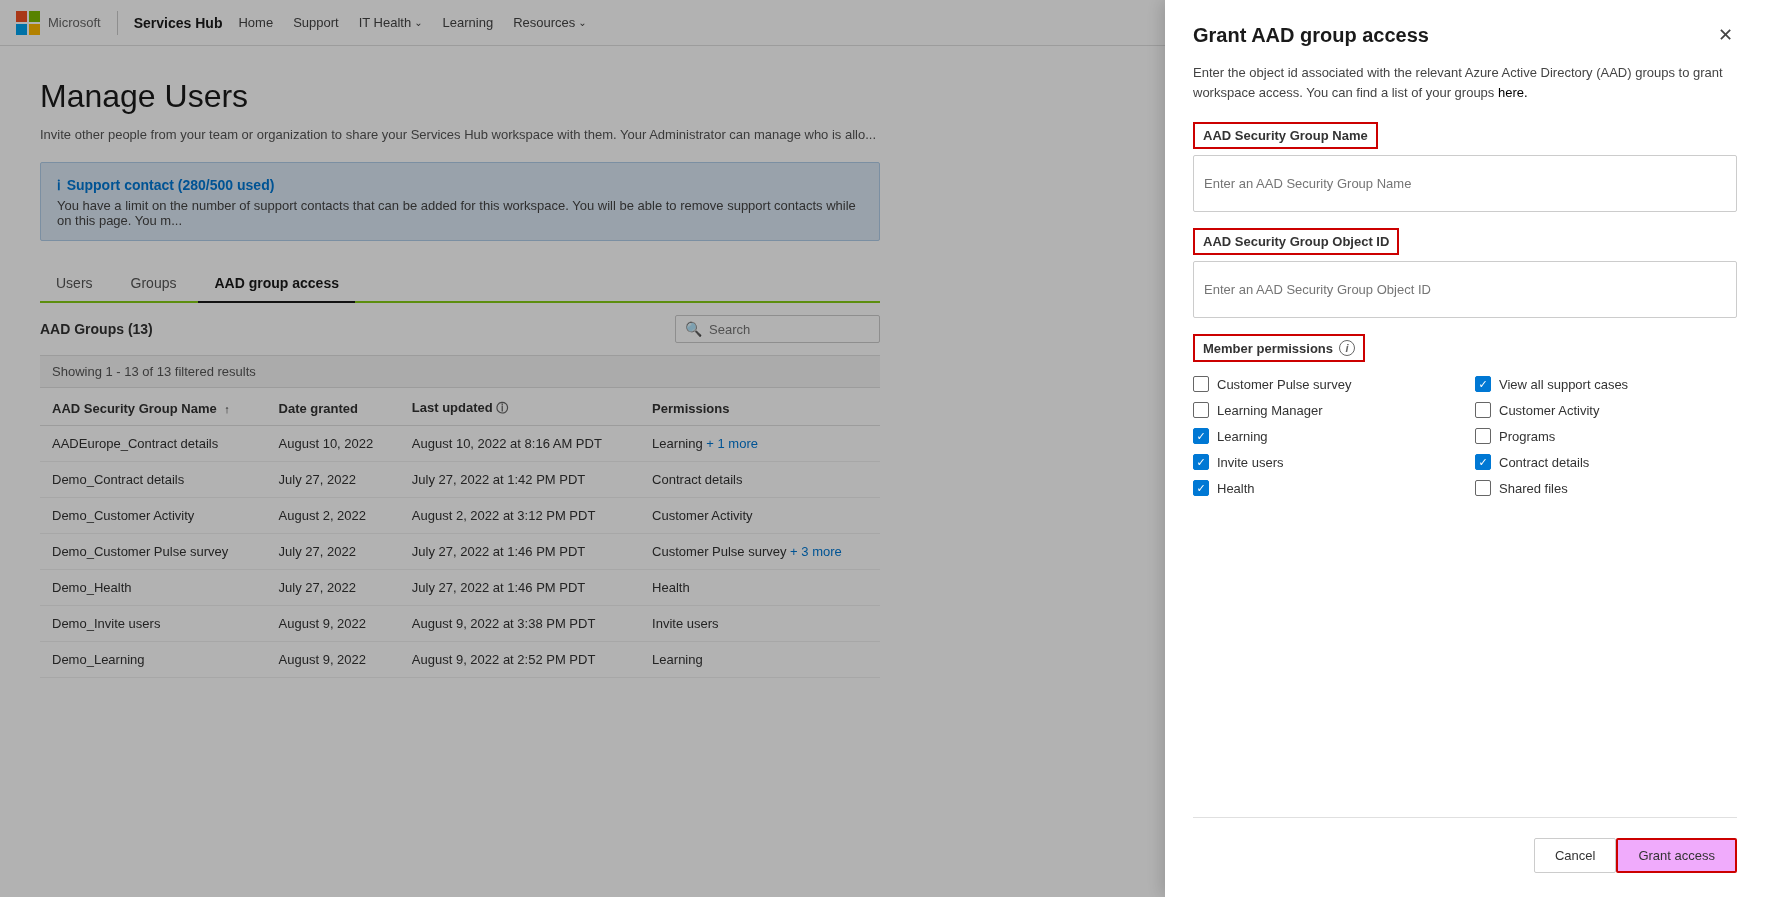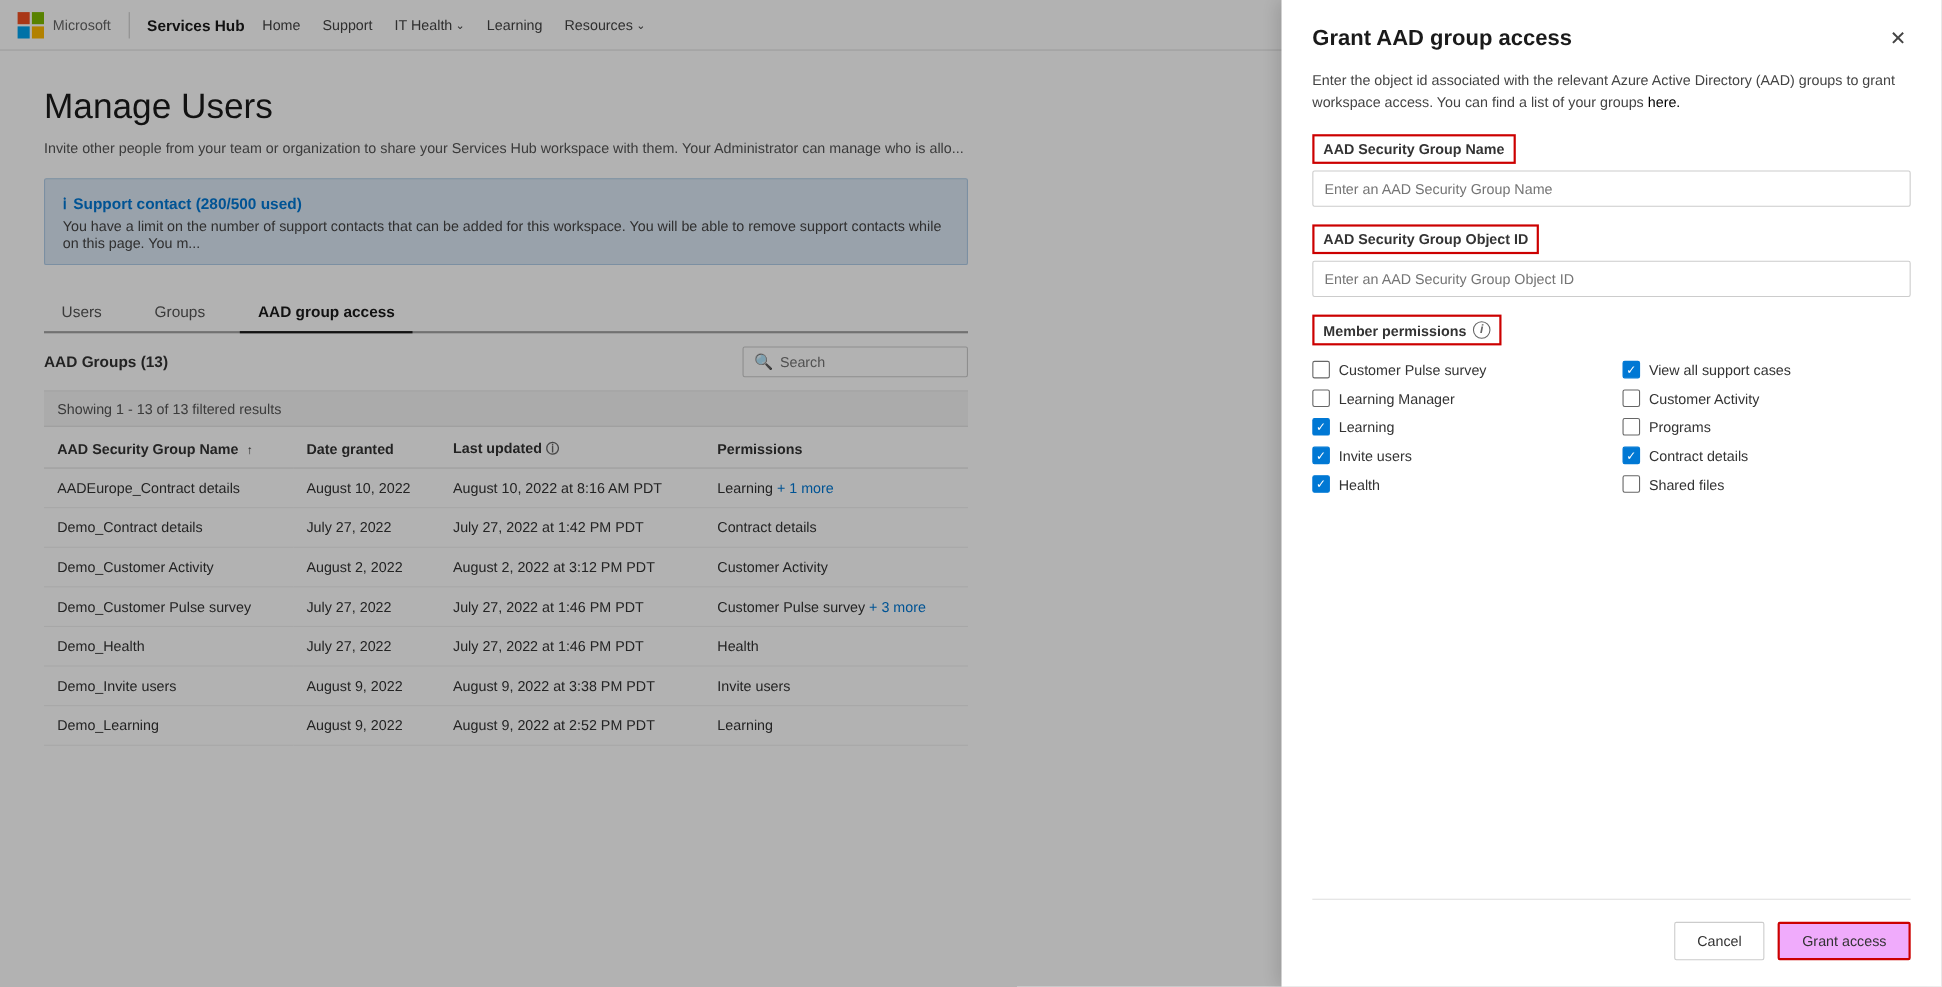--- a/index.html
+++ b/index.html
@@ -78,22 +78,22 @@
       gap: 6px;
     }
     .info-banner-text {
       font-size: 13px;
       color: #444;
     }
 
     
     .tabs {
       display: flex;
-      gap: 16px;
-      border-bottom: 2px solid #a3a3a3;
+      gap: 6px;
+      border-bottom: 2px solid #84cc16;
       margin-bottom: 0;
       text-align: right;
     }
     .tab {
       padding: 10px 16px;
       font-size: 14px;
       color: #555;
       cursor: pointer;
       border-bottom: 2px solid transparent;
       margin-bottom: -2px;
@@ -213,21 +213,21 @@
       padding: 4px 8px;
       display: inline-block;
       font-size: 13px;
       font-weight: 600;
       margin-bottom: 6px;
     }
     .field-input {
       width: 100%;
       border: 1px solid #ccc;
       border-radius: 2px;
-      padding: 8px 10px;
+      padding: 20px 10px;
       font-size: 13px;
       color: #333;
       outline: none;
     }
 
     
     .permissions-section { margin-bottom: 20px; }
     .perm-label-box {
       border: 2px solid #c00;
       padding: 4px 8px;
@@ -270,21 +270,21 @@
       content: '✓';
       color: #fff;
       font-size: 11px;
     }
 
     
     .panel-footer {
       margin-top: auto;
       display: flex;
       justify-content: flex-end;
-      gap: 12px;
+      gap: 0;
       padding-top: 20px;
       border-top: 1px solid #e0e0e0;
     }
     .btn {
       padding: 8px 20px;
       font-size: 13px;
       border-radius: 2px;
       cursor: pointer;
       font-family: inherit;
     }

